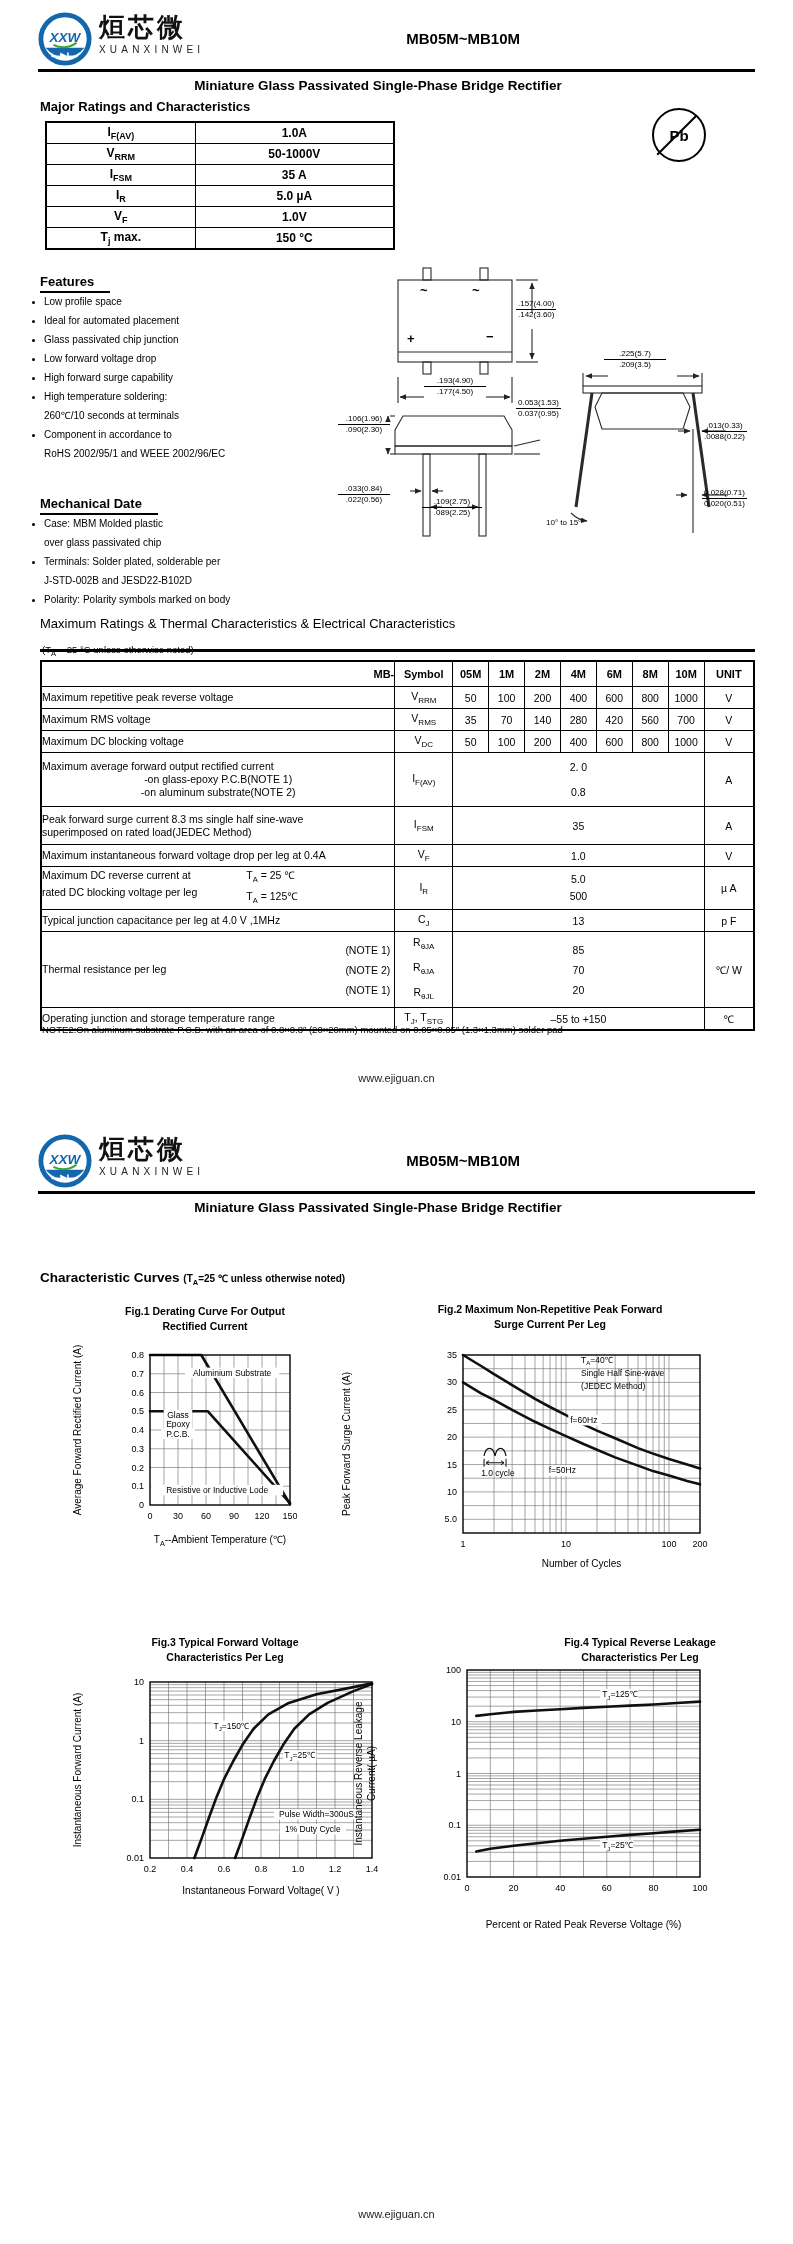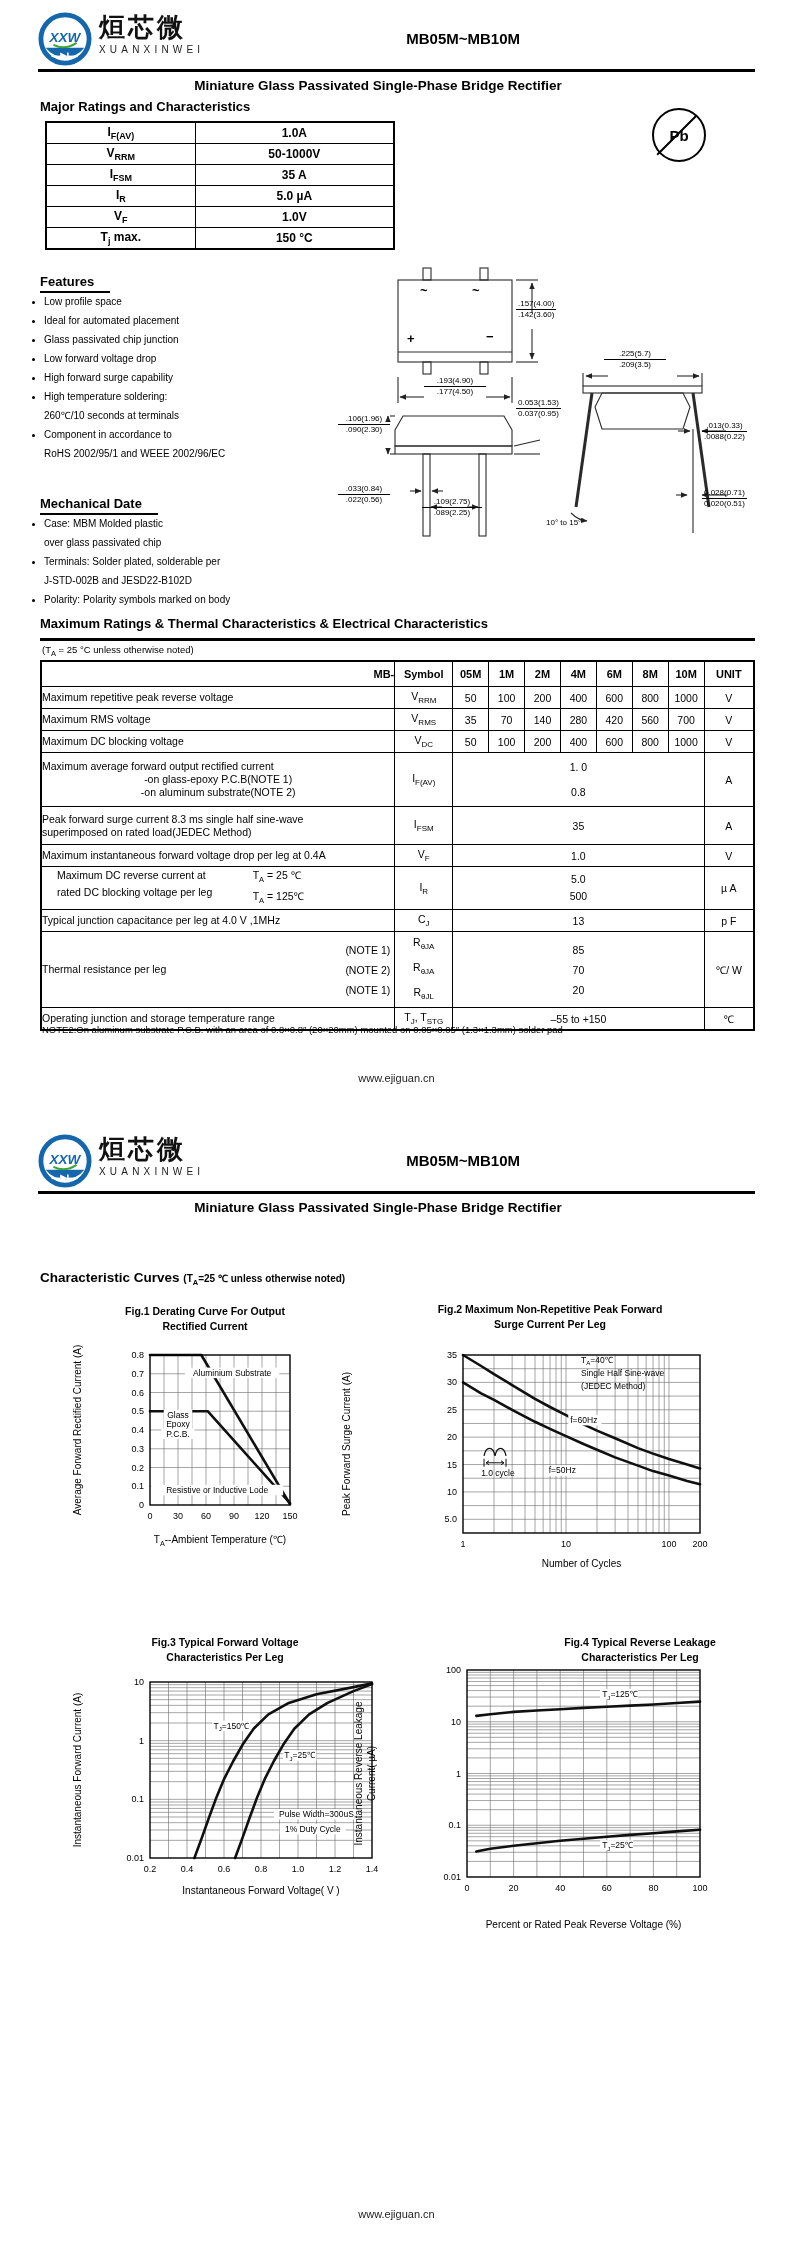--- a/index.html
+++ b/index.html
@@ -42,35 +42,35 @@
   ul.bullets li::marker{font-size:9px;}
 
   .pkg-svg{position:absolute;left:340px;top:255px;}
   .dim{position:absolute;font-size:8px;line-height:9.5px;text-align:center;}
   .dim span{display:block;padding:0 2px;}
   .dim .t{border-bottom:1px solid #000;}
   .mark{position:absolute;font-size:13px;font-weight:bold;}
   .angle-label{position:absolute;font-size:8px;}
 
   .ratings-title{position:absolute;left:40px;top:616px;width:715px;font-size:13px;
-                 font-weight:bold;border-bottom:3px solid #000;padding-bottom:7px;}
+                 font-weight:normal;border-bottom:3px solid #000;padding-bottom:18px;}
   .cond-note{position:absolute;left:42px;top:644px;font-size:9.5px;}
   .cond-note sub, .cond sub{font-size:7.5px;}
 
   table.ratings{position:absolute;left:40px;top:660px;width:715px;border-collapse:collapse;
                 border:2px solid #000;}
   table.ratings th, table.ratings td{border:1.2px solid #000;padding:0;font-size:10.5px;}
   table.ratings th{font-size:11px;height:24px;}
   th.corner{text-align:right;padding-right:6px;}
   td.param{text-align:left;padding:1px 4px;line-height:13px;}
   td.param .lc{text-align:center;}
   td.sym, td.val, td.unit, td.valspan{text-align:center;}
   td.sym sub{font-size:8px;}
   .split-wrap{display:flex;width:100%;}
-  .split-wrap .lines{width:58%;padding-left:15px;}
+  .split-wrap .lines{width:58%;}
   .split-wrap .conds{width:42%;}
   .thermal-wrap{display:flex;width:100%;align-items:center;}
   .thermal-wrap .tlabel{flex:1;}
   .thermal-wrap .tnotes{width:78px;text-align:right;padding-right:4px;}
   .notes-block{position:absolute;left:42px;top:1020px;font-size:9.5px;line-height:20px;}
   .footer{position:absolute;left:0;width:793px;text-align:center;font-size:11px;color:#222;}
   .f1{top:1072px;} .f2{top:1086px;}
 
   
   .curves-title{position:absolute;left:40px;top:148px;font-size:13.5px;font-weight:bold;}
@@ -331,21 +331,21 @@
             <td class="unit">V</td>
           </tr>
           <tr style="height: 54px;">
             <td class="param">
               <div>Maximum average forward output rectified current</div>
               <div class="lc">-on glass-epoxy P.C.B(NOTE 1)</div>
               <div class="lc">-on aluminum substrate(NOTE 2)</div>
             </td>
             <td class="sym"><span>I</span><sub>F(AV)</sub></td>
             <td class="valspan" colspan="7">
-              <div style="line-height: 25px;">1. 0</div>
+              <div style="line-height: 25px;">2. 0</div>
               <div style="line-height: 25px;">0.8</div>
             </td>
             <td class="unit">A</td>
           </tr>
           <tr style="height: 38px;">
             <td class="param">
               <div>Peak forward surge current 8.3 ms single half sine-wave</div>
               <div>superimposed on rated load(JEDEC Method)</div>
             </td>
             <td class="sym"><span>I</span><sub>FSM</sub></td>

